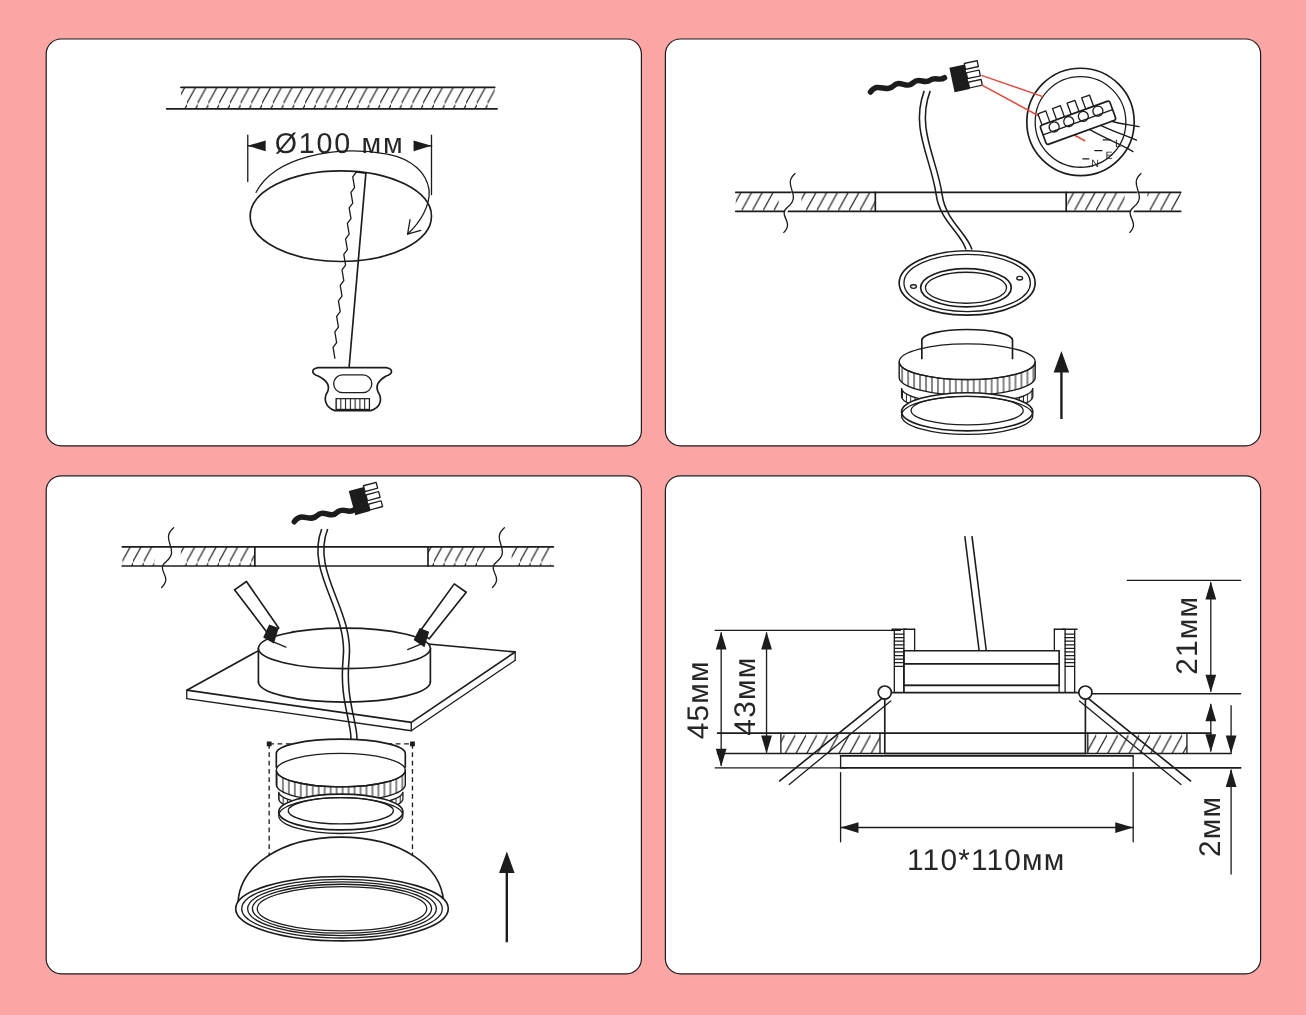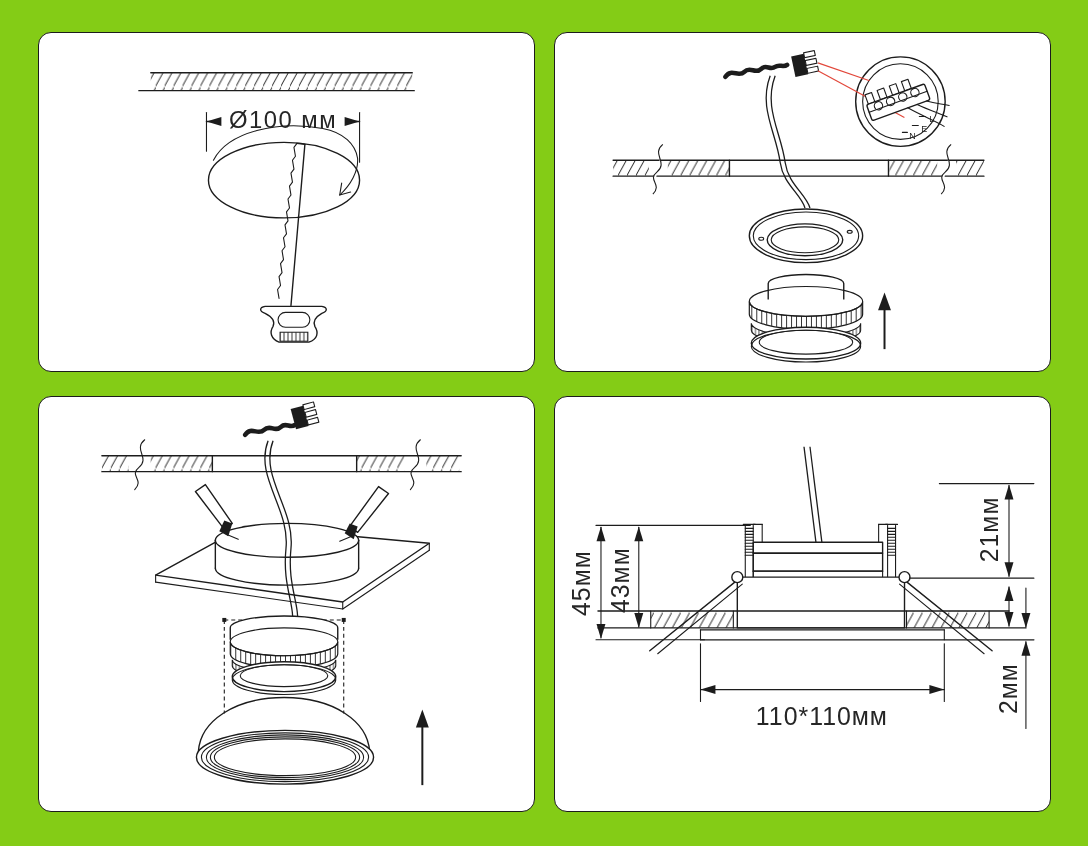--- a/index.html
+++ b/index.html
@@ -1,16 +1,16 @@
 <!DOCTYPE html>
 <html><head>
 <meta charset="utf-8">
 <style>
   html,body{margin:0;padding:0;background:#ffffff;}
-  #stage{position:relative;width:1088px;height:846px;background:#84cc16;overflow:hidden;
+  #stage{position:relative;width:1088px;height:846px;background:#fca5a5;overflow:hidden;
          font-family:"Liberation Sans",sans-serif;}
   .panel{position:absolute;border:1.7px solid #1c1c1c;border-radius:13px;background:#ffffff;box-sizing:border-box;}
   #panel1{left:38px;top:32px;width:497px;height:340px;}
   #panel2{left:554px;top:32px;width:497px;height:340px;}
   #panel3{left:38px;top:396px;width:497px;height:416px;}
   #panel4{left:554px;top:396px;width:497px;height:416px;}
   .panel svg{display:block;width:100%;height:100%;}
   .s{stroke:#1c1c1c;stroke-width:1.4;fill:none;stroke-linecap:round;stroke-linejoin:round;}
   .sw{stroke:#1c1c1c;stroke-width:1.4;fill:#ffffff;stroke-linejoin:round;}
   .thin{stroke-width:1.1;}

